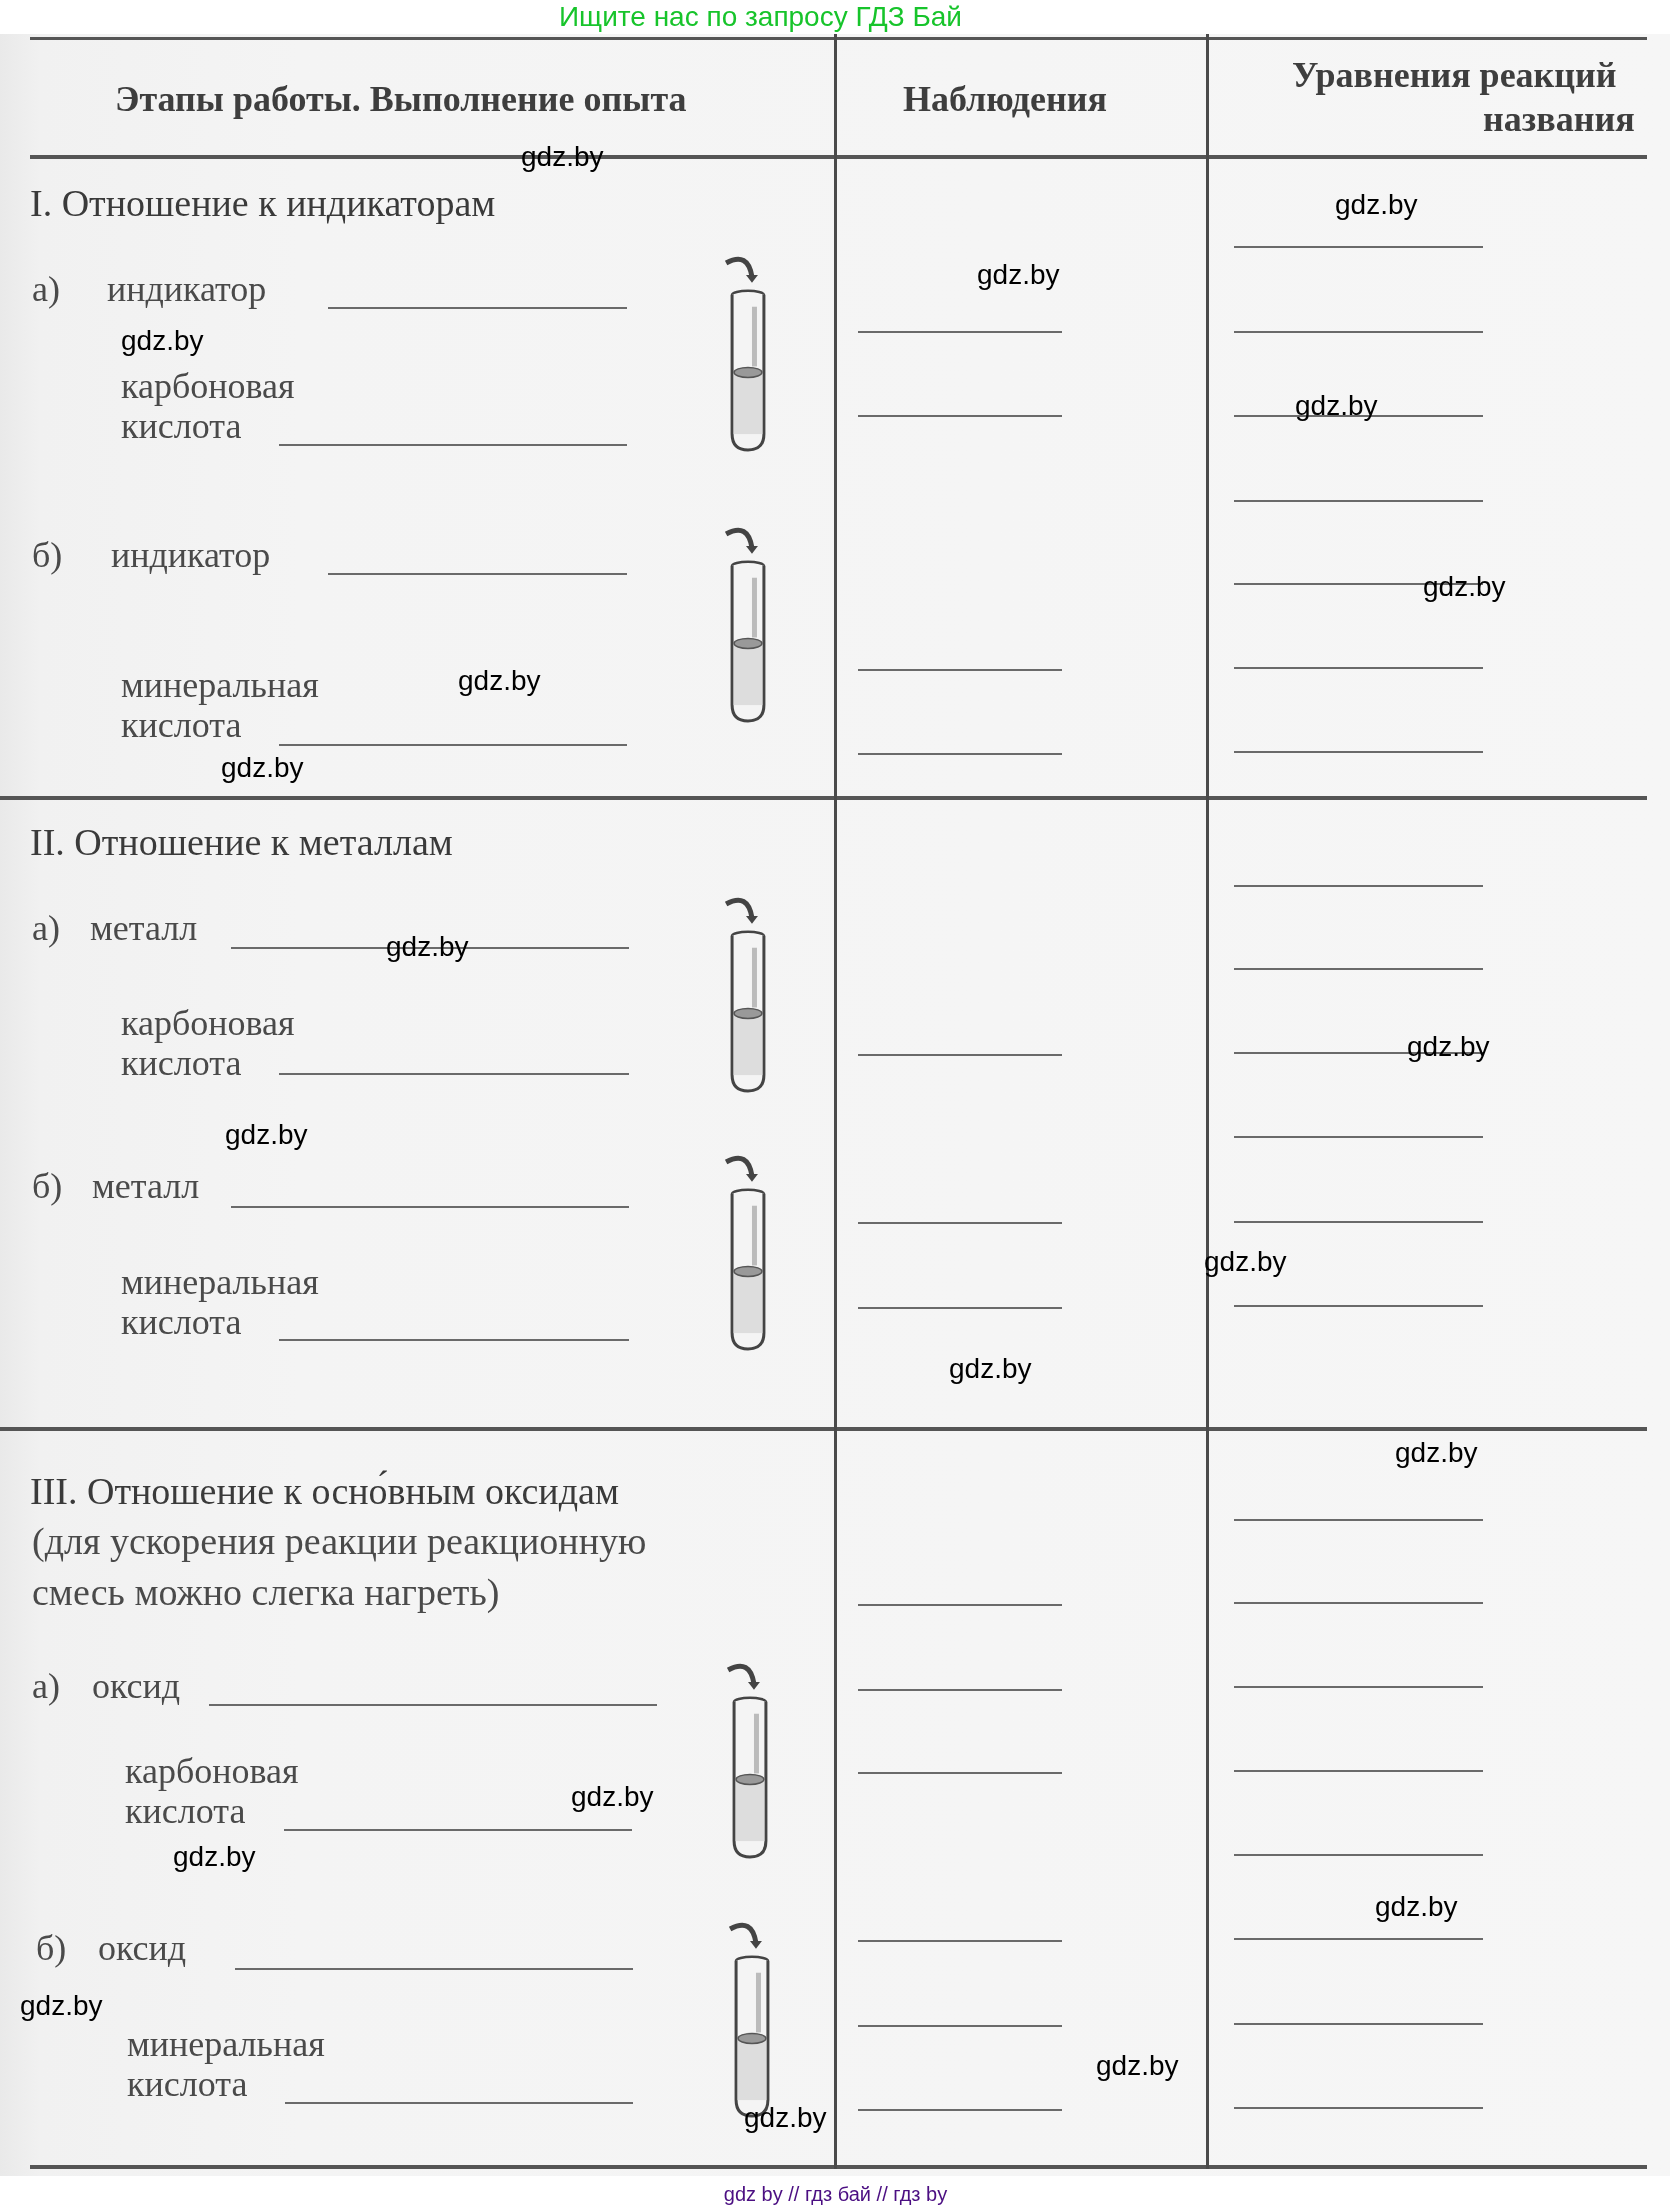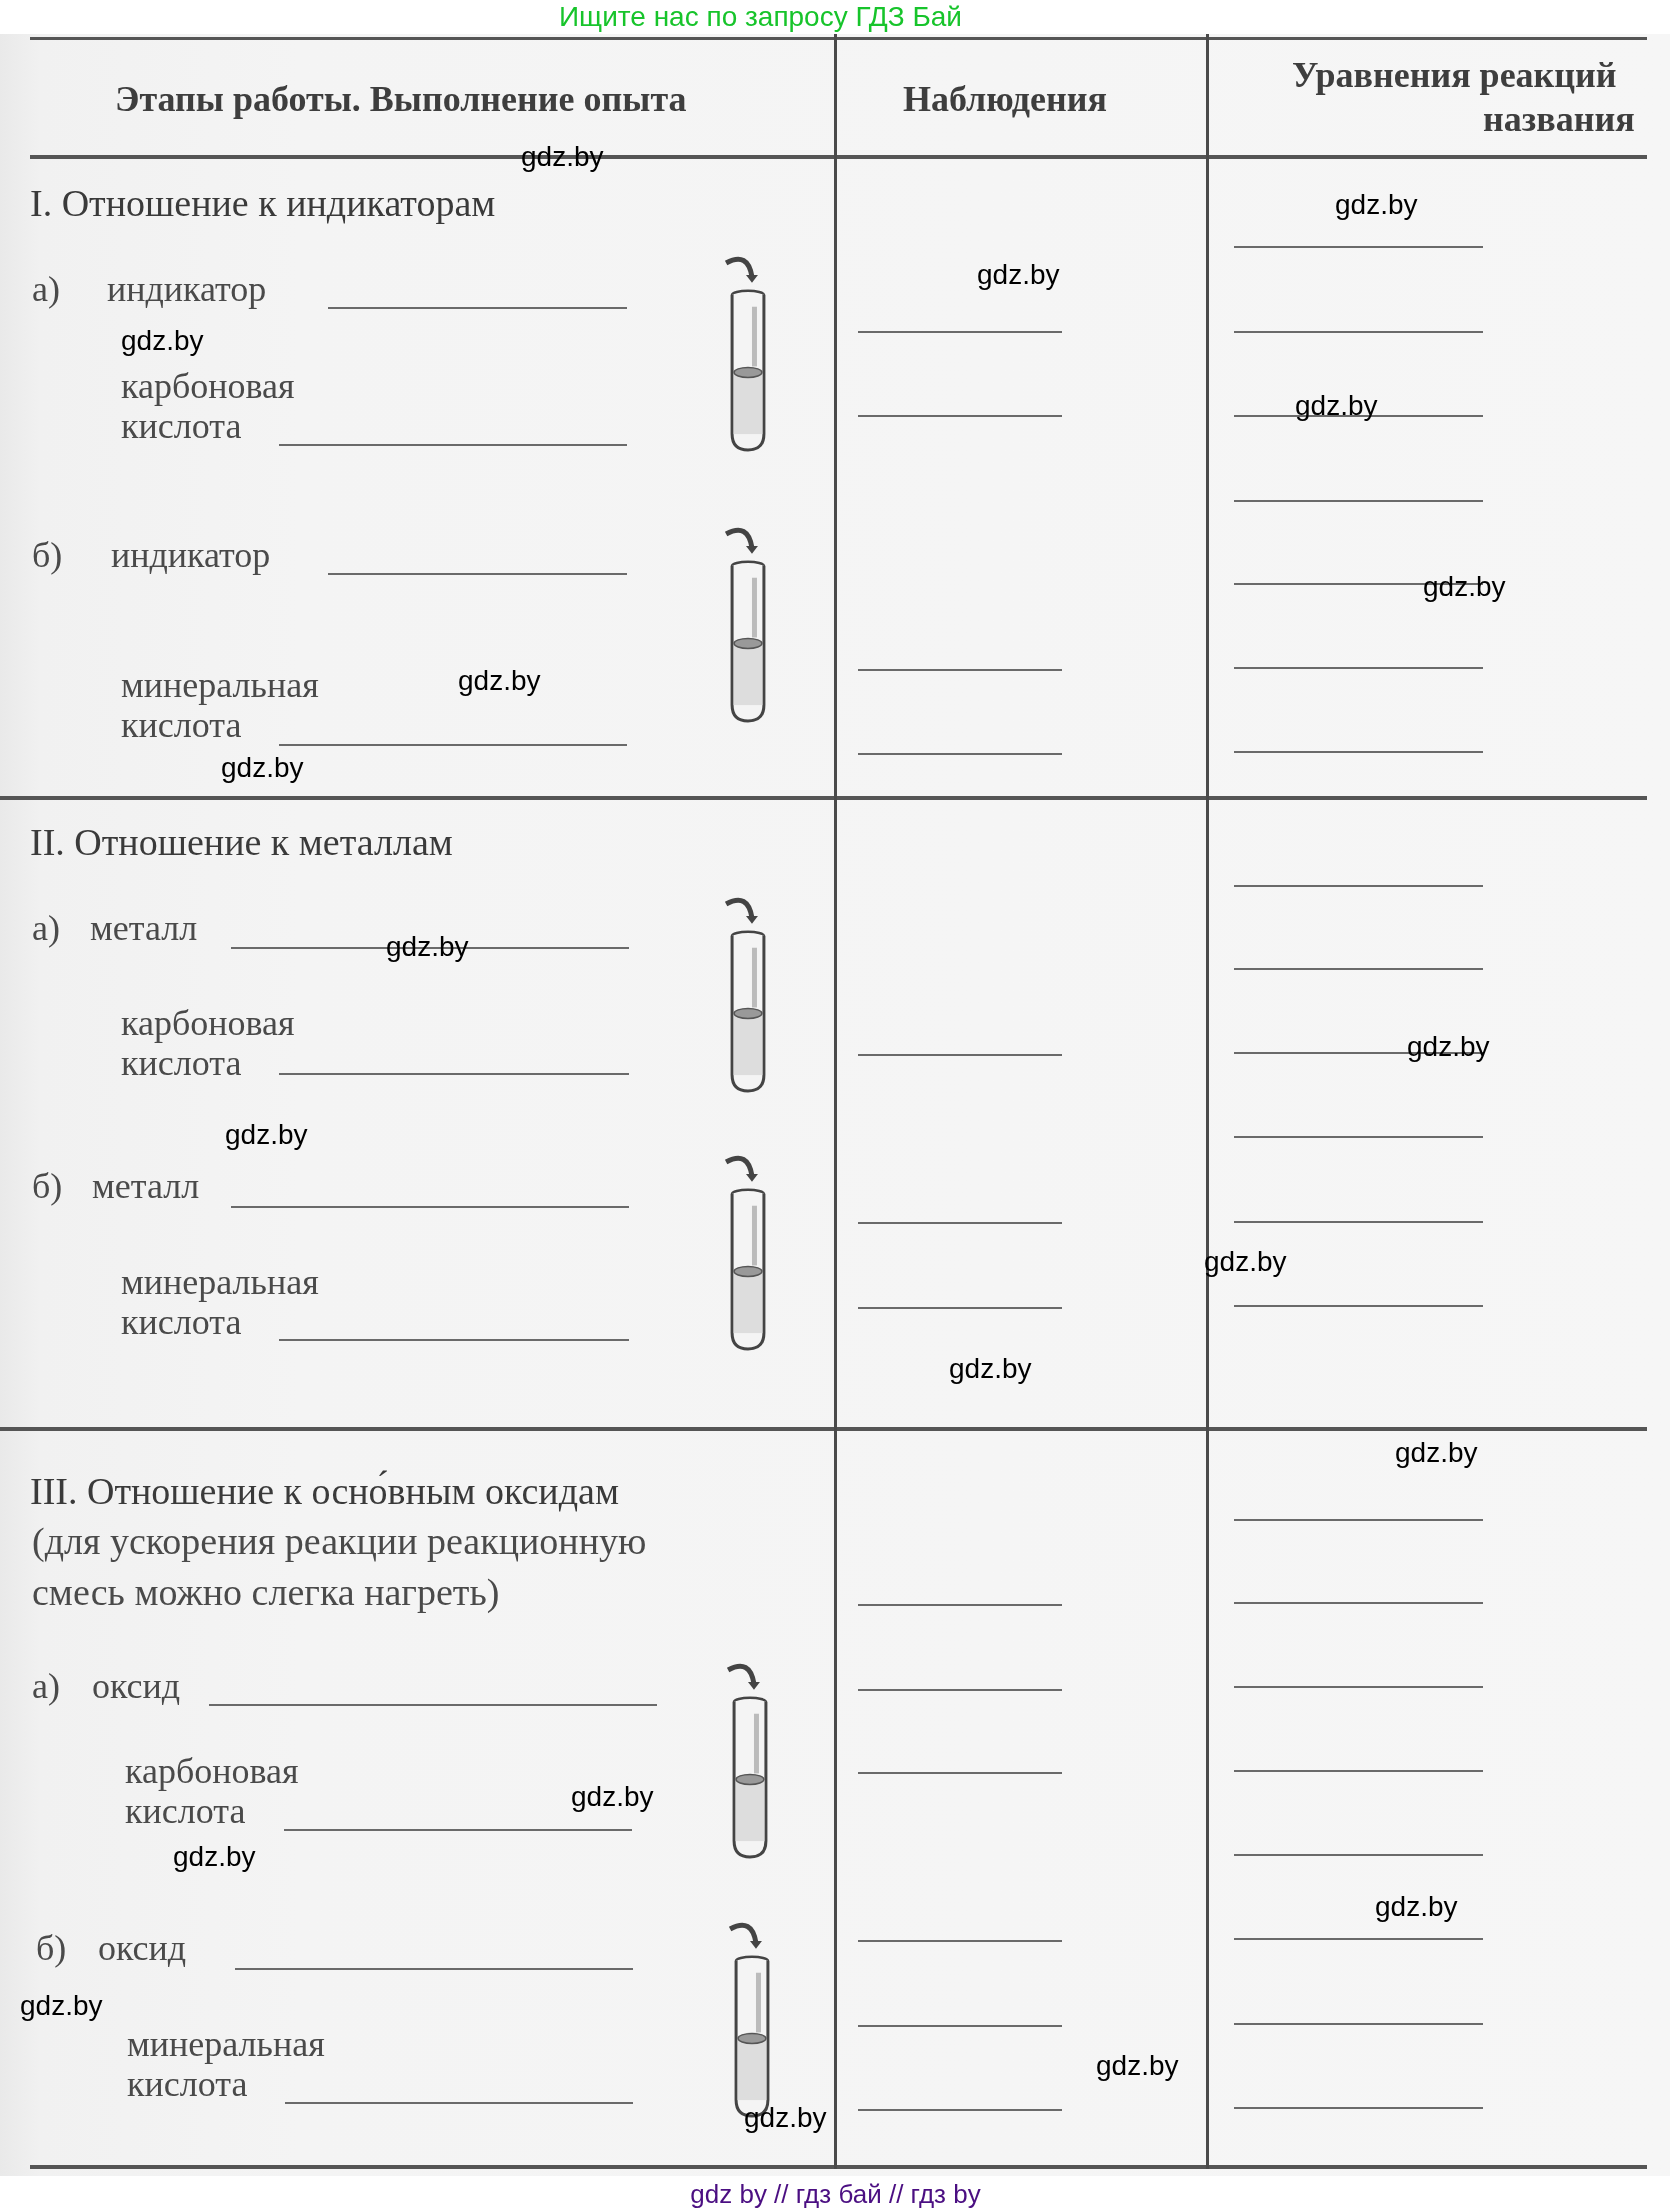--- a/index.html
+++ b/index.html
@@ -14,21 +14,21 @@
     background: linear-gradient(90deg, #e9e9e9 0px, #f1f1f1 40px, #f4f4f4 299px, #f6f6f6 1671px);
   }
   .banner-top {
     position: absolute; left: 0; top: 0; width: 1521px; height: 34px;
     text-align: center; font-family: "Liberation Sans", "DejaVu Sans", sans-serif;
     font-size: 28px; line-height: 34px; color: #17c42b; background: #fff;
   }
   .banner-bottom {
     position: absolute; left: 0; top: 2176px; width: 1671px; height: 36px;
     text-align: center; font-family: "Liberation Sans", "DejaVu Sans", sans-serif;
-    font-size: 26px; line-height: 36px; color: #4b0f82; background: #fff;
+    font-size: 20px; line-height: 36px; color: #4b0f82; background: #fff;
   }
   .hrule { position: absolute; height: 4px; background: #555; }
   .vrule { position: absolute; width: 3px; background: #4a4a4a; }
   .blank { position: absolute; height: 2px; background: #6a6a6a; }
   .th { position: absolute; font-weight: bold; font-size: 36px; color: #3e3e3e; }
   .section-title { position: absolute; font-weight: normal; font-size: 38px; color: #3a3a3a; white-space: nowrap; }
   .txt { position: absolute; font-size: 36px; color: #4a4a4a; white-space: nowrap; line-height: 40px; }
   .wm {
     position: absolute; font-family: "Liberation Sans", "DejaVu Sans", sans-serif;
     font-size: 28px; color: #000; white-space: nowrap;

